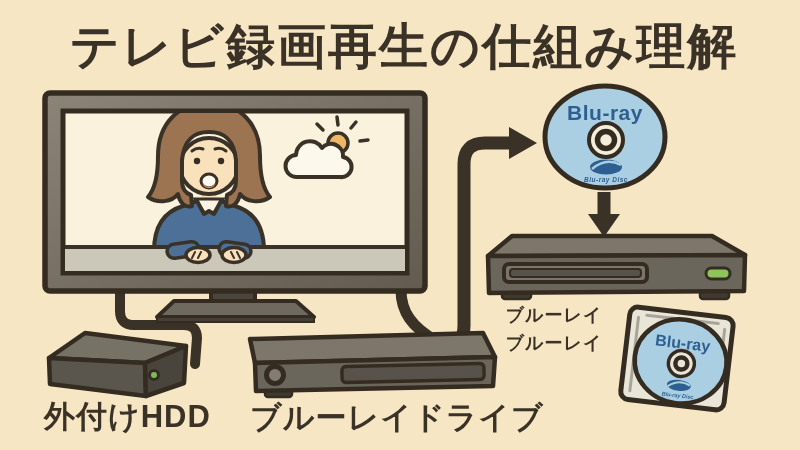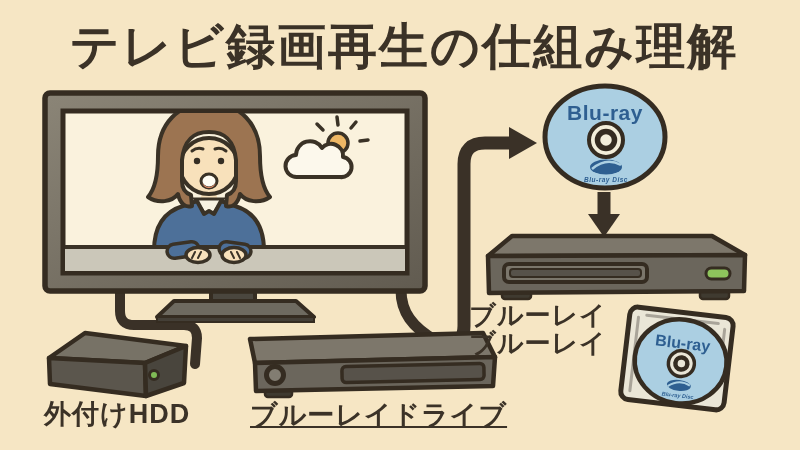--- a/index.html
+++ b/index.html
@@ -2,26 +2,26 @@
 <html><head>
 <meta charset="utf-8">
 <style>
   html,body{margin:0;padding:0;}
   body{width:800px;height:450px;overflow:hidden;background:#f6e6c4;
        font-family:"Liberation Sans","DejaVu Sans",sans-serif;}
   .stage{position:relative;width:800px;height:450px;background:#f6e6c4;}
   .scene{position:absolute;left:0;top:0;width:800px;height:450px;display:block;}
   .title{position:absolute;left:0;right:0;top:14px;text-align:center;
          font-size:49px;font-weight:900;letter-spacing:2px;color:#3b3227;padding-left:8px;}
-  .dev-label{position:absolute;font-size:27px;font-weight:900;color:#3b3227;
+  .dev-label{position:absolute;font-size:31px;font-weight:900;color:#3b3227;
              letter-spacing:1px;white-space:nowrap;}
   .lbl-hdd{left:44px;top:396px;}
-  .lbl-drive-main{left:250px;top:397px;text-decoration:underline;}
-  .lbl-drive-2{left:448px;top:301px;width:180px;text-align:center;
-               font-size:26px;line-height:28px;}
+  .lbl-drive-main{left:250px;top:397px;}
+  .lbl-drive-2{left:464px;top:301px;width:180px;text-align:center;
+               font-size:18px;line-height:28px;}
   svg text{font-family:"Liberation Sans","DejaVu Sans",sans-serif;}
   .disc-title{font-weight:bold;fill:#2e5f91;}
   .disc-sub{font-weight:bold;font-style:italic;fill:#2e5f91;}
 </style>
 </head>
 <body>
 
 <div class="stage">
 
 <svg class="scene" viewBox="0 0 800 450">

